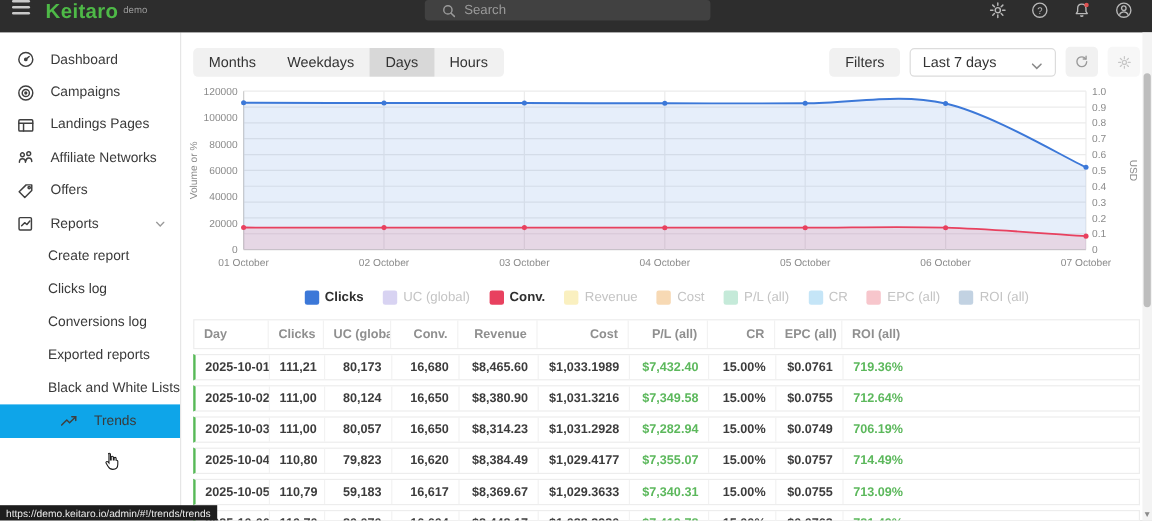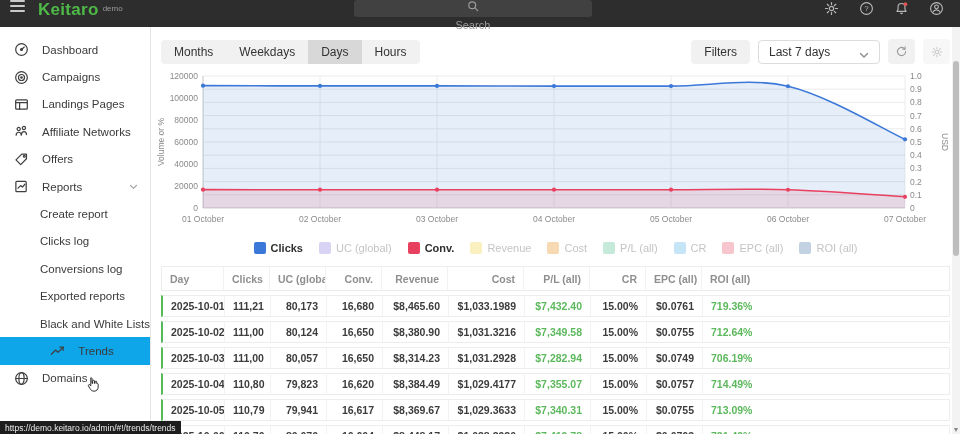--- a/index.html
+++ b/index.html
@@ -8,21 +8,21 @@
          font-family:"Liberation Sans", sans-serif; }
 
   
   .topbar { position:absolute; top:0; left:0; right:0; height:27px; background:#2d2d2d;
             display:flex; align-items:flex-start; z-index:30; }
   .burger { width:30px; display:flex; flex-direction:column; gap:3px; padding-left:10px; cursor:pointer; }
   .burger span { display:block; width:15px; height:2px; background:#c9c9c9; border-radius:1px; }
   .logo { color:#4eb947; font-weight:bold; font-size:17px; letter-spacing:.3px; margin-left:8px; }
   .logo-badge { color:#9a9a9a; font-size:8px; margin-left:4px; align-self:flex-start; margin-top:4px; }
   .searchbox { margin:0 auto; width:238px; height:17px; background:#414141; border-radius:3px;
-               display:flex; align-items:center; gap:7px; padding:0 14px; cursor:text;flex-direction:column; }
+               display:flex; align-items:center; gap:7px; padding:0 14px; cursor:text; }
   .searchbox .ph { color:#9b9b9b; font-size:11px; }
   .hicons { display:flex; gap:19px; margin-right:16px; align-items:center; }
   .hicon { width:16px; height:16px; display:flex; align-items:center; justify-content:center;
            cursor:pointer; position:relative; }
 
   
   .sidebar { position:absolute; top:27px; left:0; bottom:0; width:151px; background:#fff;
              border-right:1px solid #e6e6e6; padding-top:9px; z-index:20; }
   .side-item { height:27.4px; display:flex; align-items:center; gap:12px; padding-left:14px;
                font-size:11.5px; color:#3a3a3a; cursor:pointer; white-space:nowrap; }
@@ -208,30 +208,20 @@
           <span class="slabel">Black and White Lists</span>
         </div>
         <div class="side-item active">
           <span class="sicon">
             <svg width="15" height="15" viewBox="0 0 16 16" fill="none" stroke="#3f3f3f" stroke-width="1.3" stroke-linecap="round" stroke-linejoin="round">
               <path d="M1.5 12L6 7.5l2.5 2.5L14 4.5"></path>
               <path d="M10.5 4.5H14V8"></path>
             </svg>
           </span>
           <span class="slabel">Trends</span>
-        </div>
-        <div class="side-item">
-          <span class="sicon">
-            <svg width="15" height="15" viewBox="0 0 16 16" fill="none" stroke="#3f3f3f" stroke-width="1.3" stroke-linecap="round" stroke-linejoin="round">
-              <circle cx="8" cy="8" r="6.2"></circle>
-              <ellipse cx="8" cy="8" rx="2.8" ry="6.2"></ellipse>
-              <path d="M1.8 8h12.4"></path>
-            </svg>
-          </span>
-          <span class="slabel">Domains</span>
         </div>
       </div>
   </div>
 
   <div class="main">
 
     <div class="toolbar">
       <div class="segmented" id="seg">
           <div class="seg-btn">Months</div>
           <div class="seg-btn">Weekdays</div>
@@ -433,21 +423,21 @@
             <div class="cell num">$8,384.49</div>
             <div class="cell num">$1,029.4177</div>
             <div class="cell num green">$7,355.07</div>
             <div class="cell num">15.00%</div>
             <div class="cell num">$0.0757</div>
             <div class="cell green">714.49%</div>
           </div>
           <div class="trow data">
             <div class="cell">2025-10-05</div>
             <div class="cell num">110,79</div>
-            <div class="cell num">79,941</div>
+            <div class="cell num">59,183</div>
             <div class="cell num">16,617</div>
             <div class="cell num">$8,369.67</div>
             <div class="cell num">$1,029.3633</div>
             <div class="cell num green">$7,340.31</div>
             <div class="cell num">15.00%</div>
             <div class="cell num">$0.0755</div>
             <div class="cell green">713.09%</div>
           </div>
           <div class="trow data">
             <div class="cell">2025-10-06</div>

